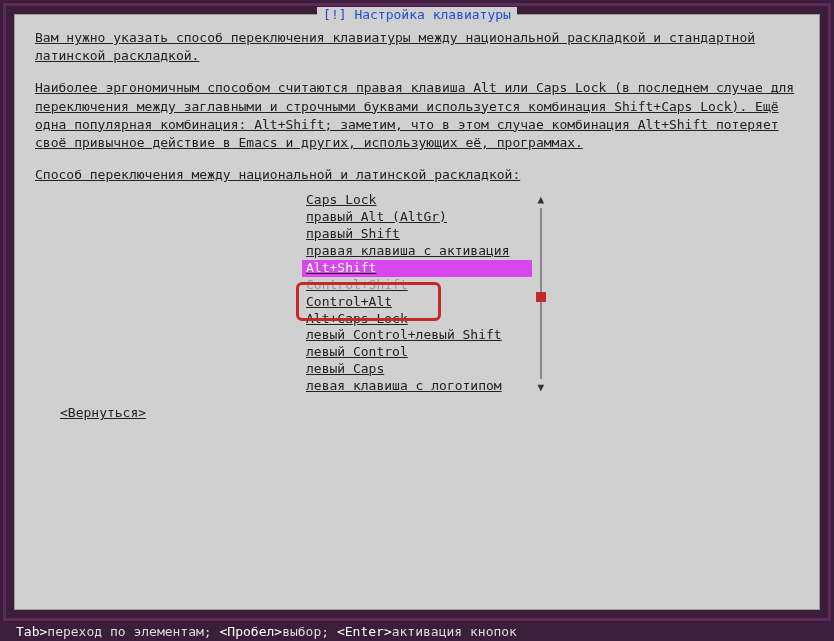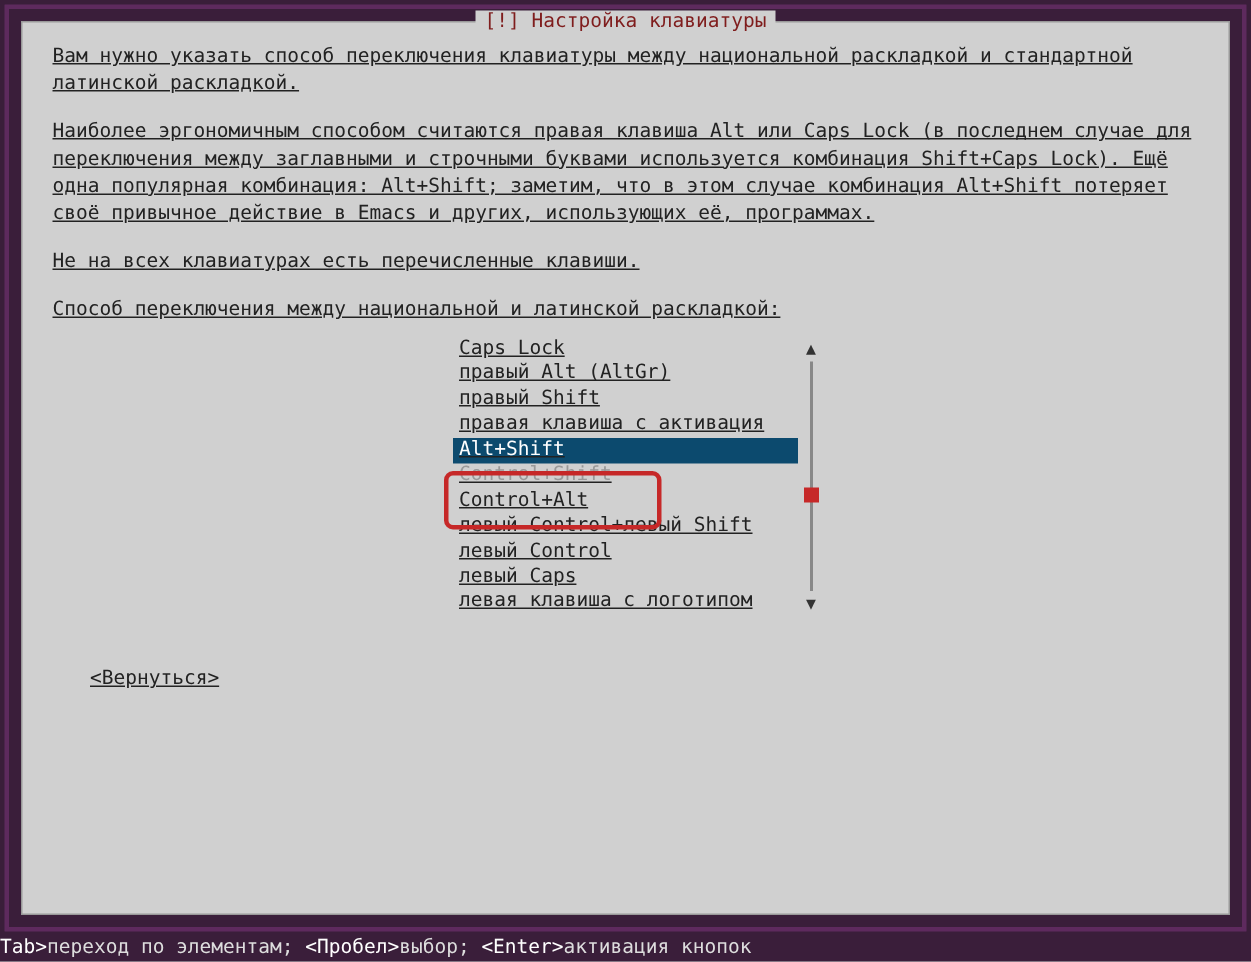--- a/index.html
+++ b/index.html
@@ -34,21 +34,21 @@
     }
     .dialog-title-wrap {
       text-align: center;
       position: relative;
       top: -8px;
       height: 0;
     }
     .dialog-title {
       display: inline-block;
       background: #d0d0d0;
-      color: #7f1d1d;
+      color: #1d4ed8;
       padding: 0 6px;
       font-weight: normal;
     }
     .dialog-inner {
       padding: 14px 20px 10px 20px;
       color: #222;
       line-height: 1.4;
       text-decoration: underline;
     }
     .intro-p {
@@ -71,21 +71,21 @@
     .option-item {
       padding: 0 4px;
       white-space: nowrap;
       cursor: pointer;
       line-height: 1.3;
     }
     .option-item.ghost {
       color: #999;
     }
     .option-item.selected {
-      background: #0c4a6e;
+      background: #d946ef;
       color: #fff;
     }
     .highlight-box {
       position: absolute;
       border: 3px solid #c62828;
       border-radius: 6px;
       pointer-events: none;
     }
     .scroll-ind {
       position: absolute;
@@ -105,66 +105,66 @@
     }
     .scroll-thumb {
       position: absolute;
       right: -14px;
       top: 100px;
       width: 10px;
       height: 10px;
       background: #c62828;
     }
     .back-wrap {
-      margin-top: 34px;
+      margin-top: 9px;
       padding-left: 25px;
     }
     .back-btn {
       color: #222;
       cursor: pointer;
     }
     .statusbar {
       position: absolute;
       bottom: 2px;
-      left: 0;
+      left: 16px;
       color: #ddd;
       font-size: 13px;
       white-space: nowrap;
     }
     .statusbar .key {
       color: #fff;
     }
   </style>
 </head>
 <body>
 
 <div class="outer-frame">
   <div class="dialog">
     <div class="dialog-title-wrap">
       <span class="dialog-title">[!] Настройка клавиатуры</span>
     </div>
     <div class="dialog-inner">
       <p class="intro-p">Вам нужно указать способ переключения клавиатуры между национальной раскладкой и стандартной латинской раскладкой.</p>
       <p class="intro-p">Наиболее эргономичным способом считаются правая клавиша Alt или Caps Lock (в последнем случае для переключения между заглавными и строчными буквами используется комбинация Shift+Caps Lock). Ещё одна популярная комбинация: Alt+Shift; заметим, что в этом случае комбинация Alt+Shift потеряет своё привычное действие в Emacs и других, использующих её, программах.</p>
-      <p class="intro-p">Не на всех клавиатурах есть перечисленные клавиши.</p>
       <p class="list-label">Способ переключения между национальной и латинской раскладкой:</p>
 
       <div class="list-wrap">
         <div class="option-list" id="option-list">
           <span class="scroll-ind scroll-up">▲</span>
           <span class="scroll-bar"></span>
           <span class="scroll-thumb"></span>
           <span class="scroll-ind scroll-down">▼</span>
         <div class="option-item">Caps Lock</div>
             <div class="option-item">правый Alt (AltGr)</div>
             <div class="option-item">правый Shift</div>
             <div class="option-item">правая клавиша с активация</div>
             <div class="option-item selected">Alt+Shift</div>
             <div class="option-item ghost">Control+Shift</div>
             <div class="option-item">Control+Alt</div>
+            <div class="option-item">Alt+Caps Lock</div>
             <div class="option-item">левый Control+левый Shift</div>
             <div class="option-item">левый Control</div>
             <div class="option-item">левый Caps</div>
             <div class="option-item">левая клавиша с логотипом</div>
             <div class="highlight-box" style="left: -6px; top: 89.3438px; width: 145px; height: 38.8906px;"></div>
           </div>
       </div>
 
       <div class="back-wrap">
         <span class="back-btn">&lt;Вернуться&gt;</span>

